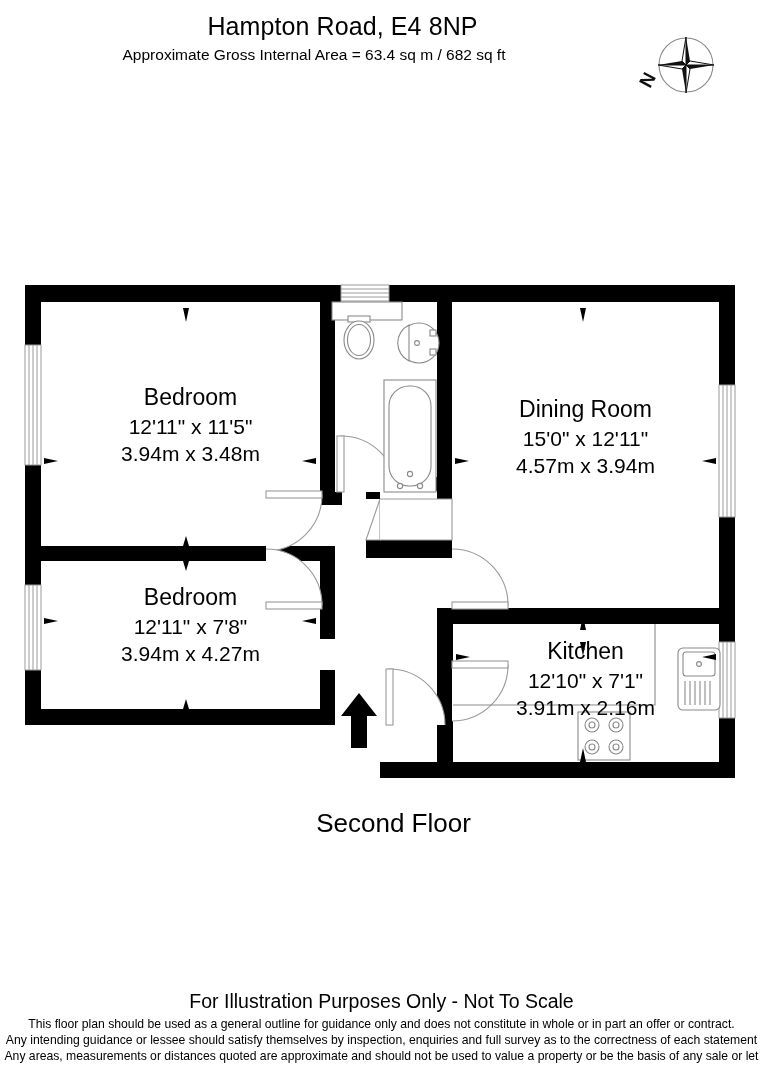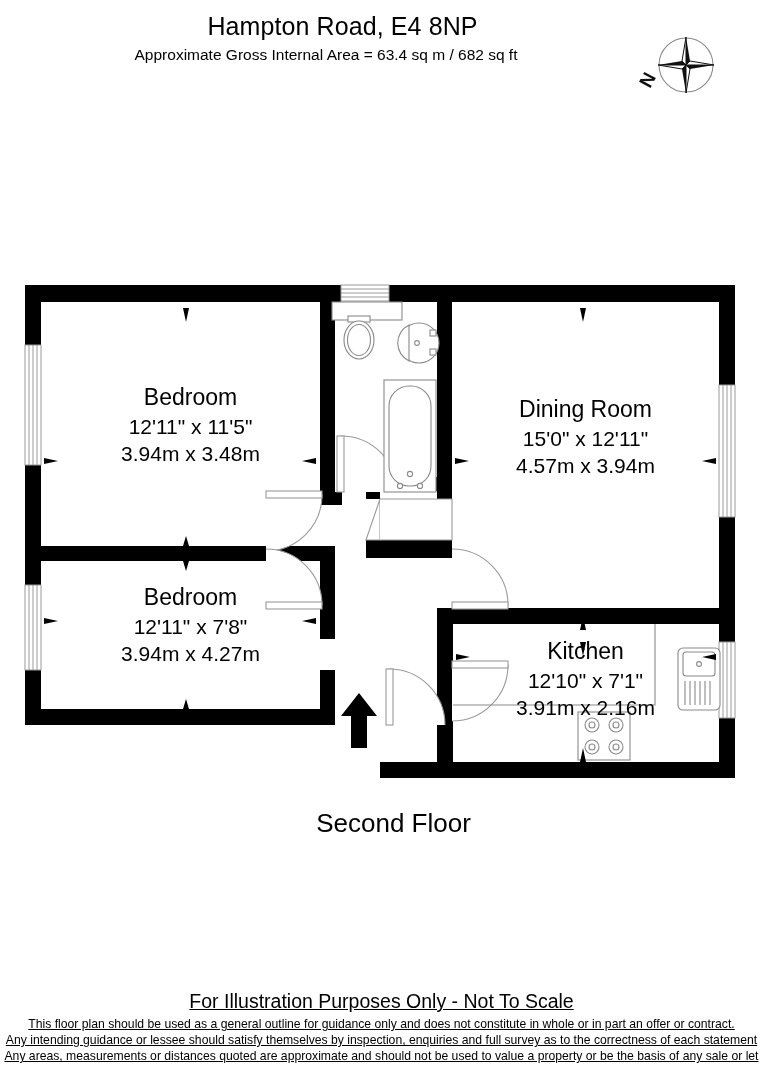--- a/index.html
+++ b/index.html
@@ -9,33 +9,32 @@
     color:#000000;
   }
   .abs{position:absolute;}
   #title{
     left:0;top:12px;width:685px;text-align:center;
     font-size:25px;letter-spacing:0.1px;
   }
   #subtitle{
     left:0;top:46px;width:628px;text-align:center;
     font-size:15.5px;
-    padding-left:12px;
   }
   #compass{left:638px;top:33px;width:82px;height:82px;}
   #plan{left:0;top:250px;width:763px;height:560px;}
   .room-label{
     text-align:center;line-height:1.3;
   }
   .room-name{font-size:23px;text-align:center;}
   .room-dim{font-size:21px;}
   #floor-caption{
     left:12px;top:808px;width:763px;text-align:center;font-size:26px;
   }
-  #footer{left:0;top:990px;width:763px;text-align:center;text-decoration:underline;}
+  #footer{left:0;top:990px;width:763px;text-align:center;}
   #footer-head{font-size:19.5px;margin-bottom:3px;}
   .footer-line{font-size:12.2px;line-height:1.32;}
   svg{display:block;}
 </style>
 </head>
 <body>
 
 <div class="abs" id="title">Hampton Road, E4 8NP</div>
 <div class="abs" id="subtitle">Approximate Gross Internal Area = 63.4 sq m / 682 sq ft</div>
 

